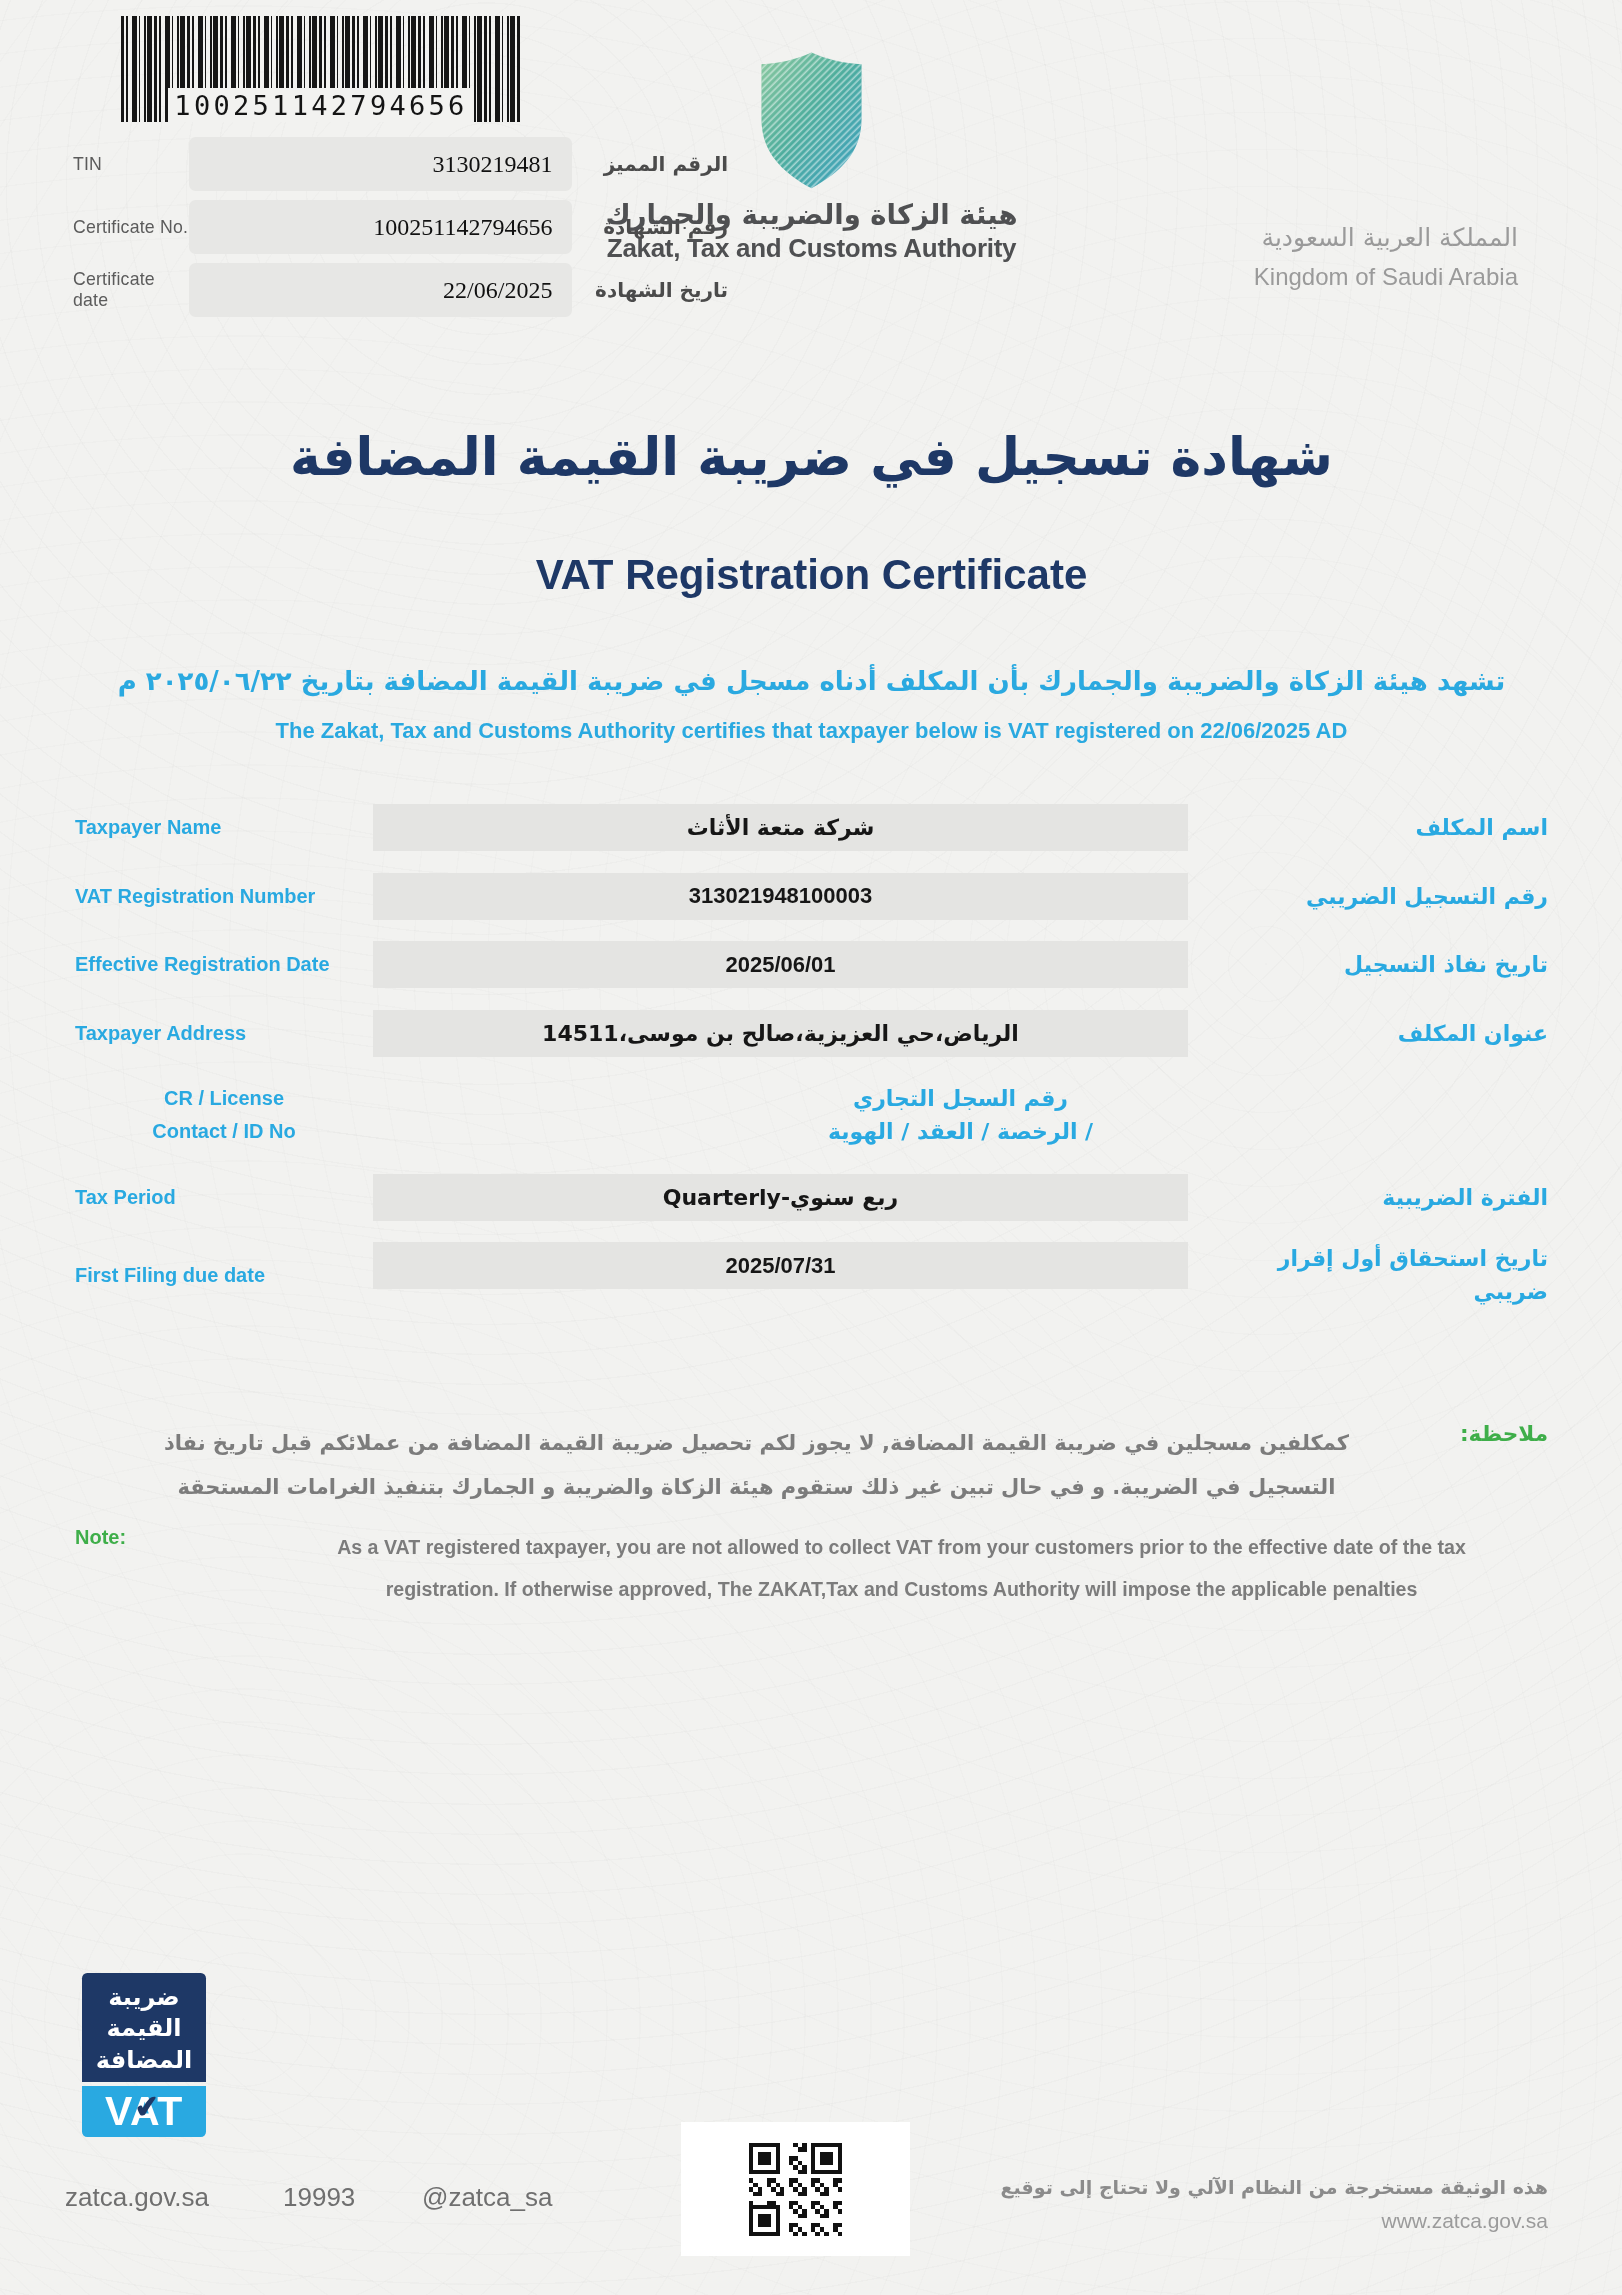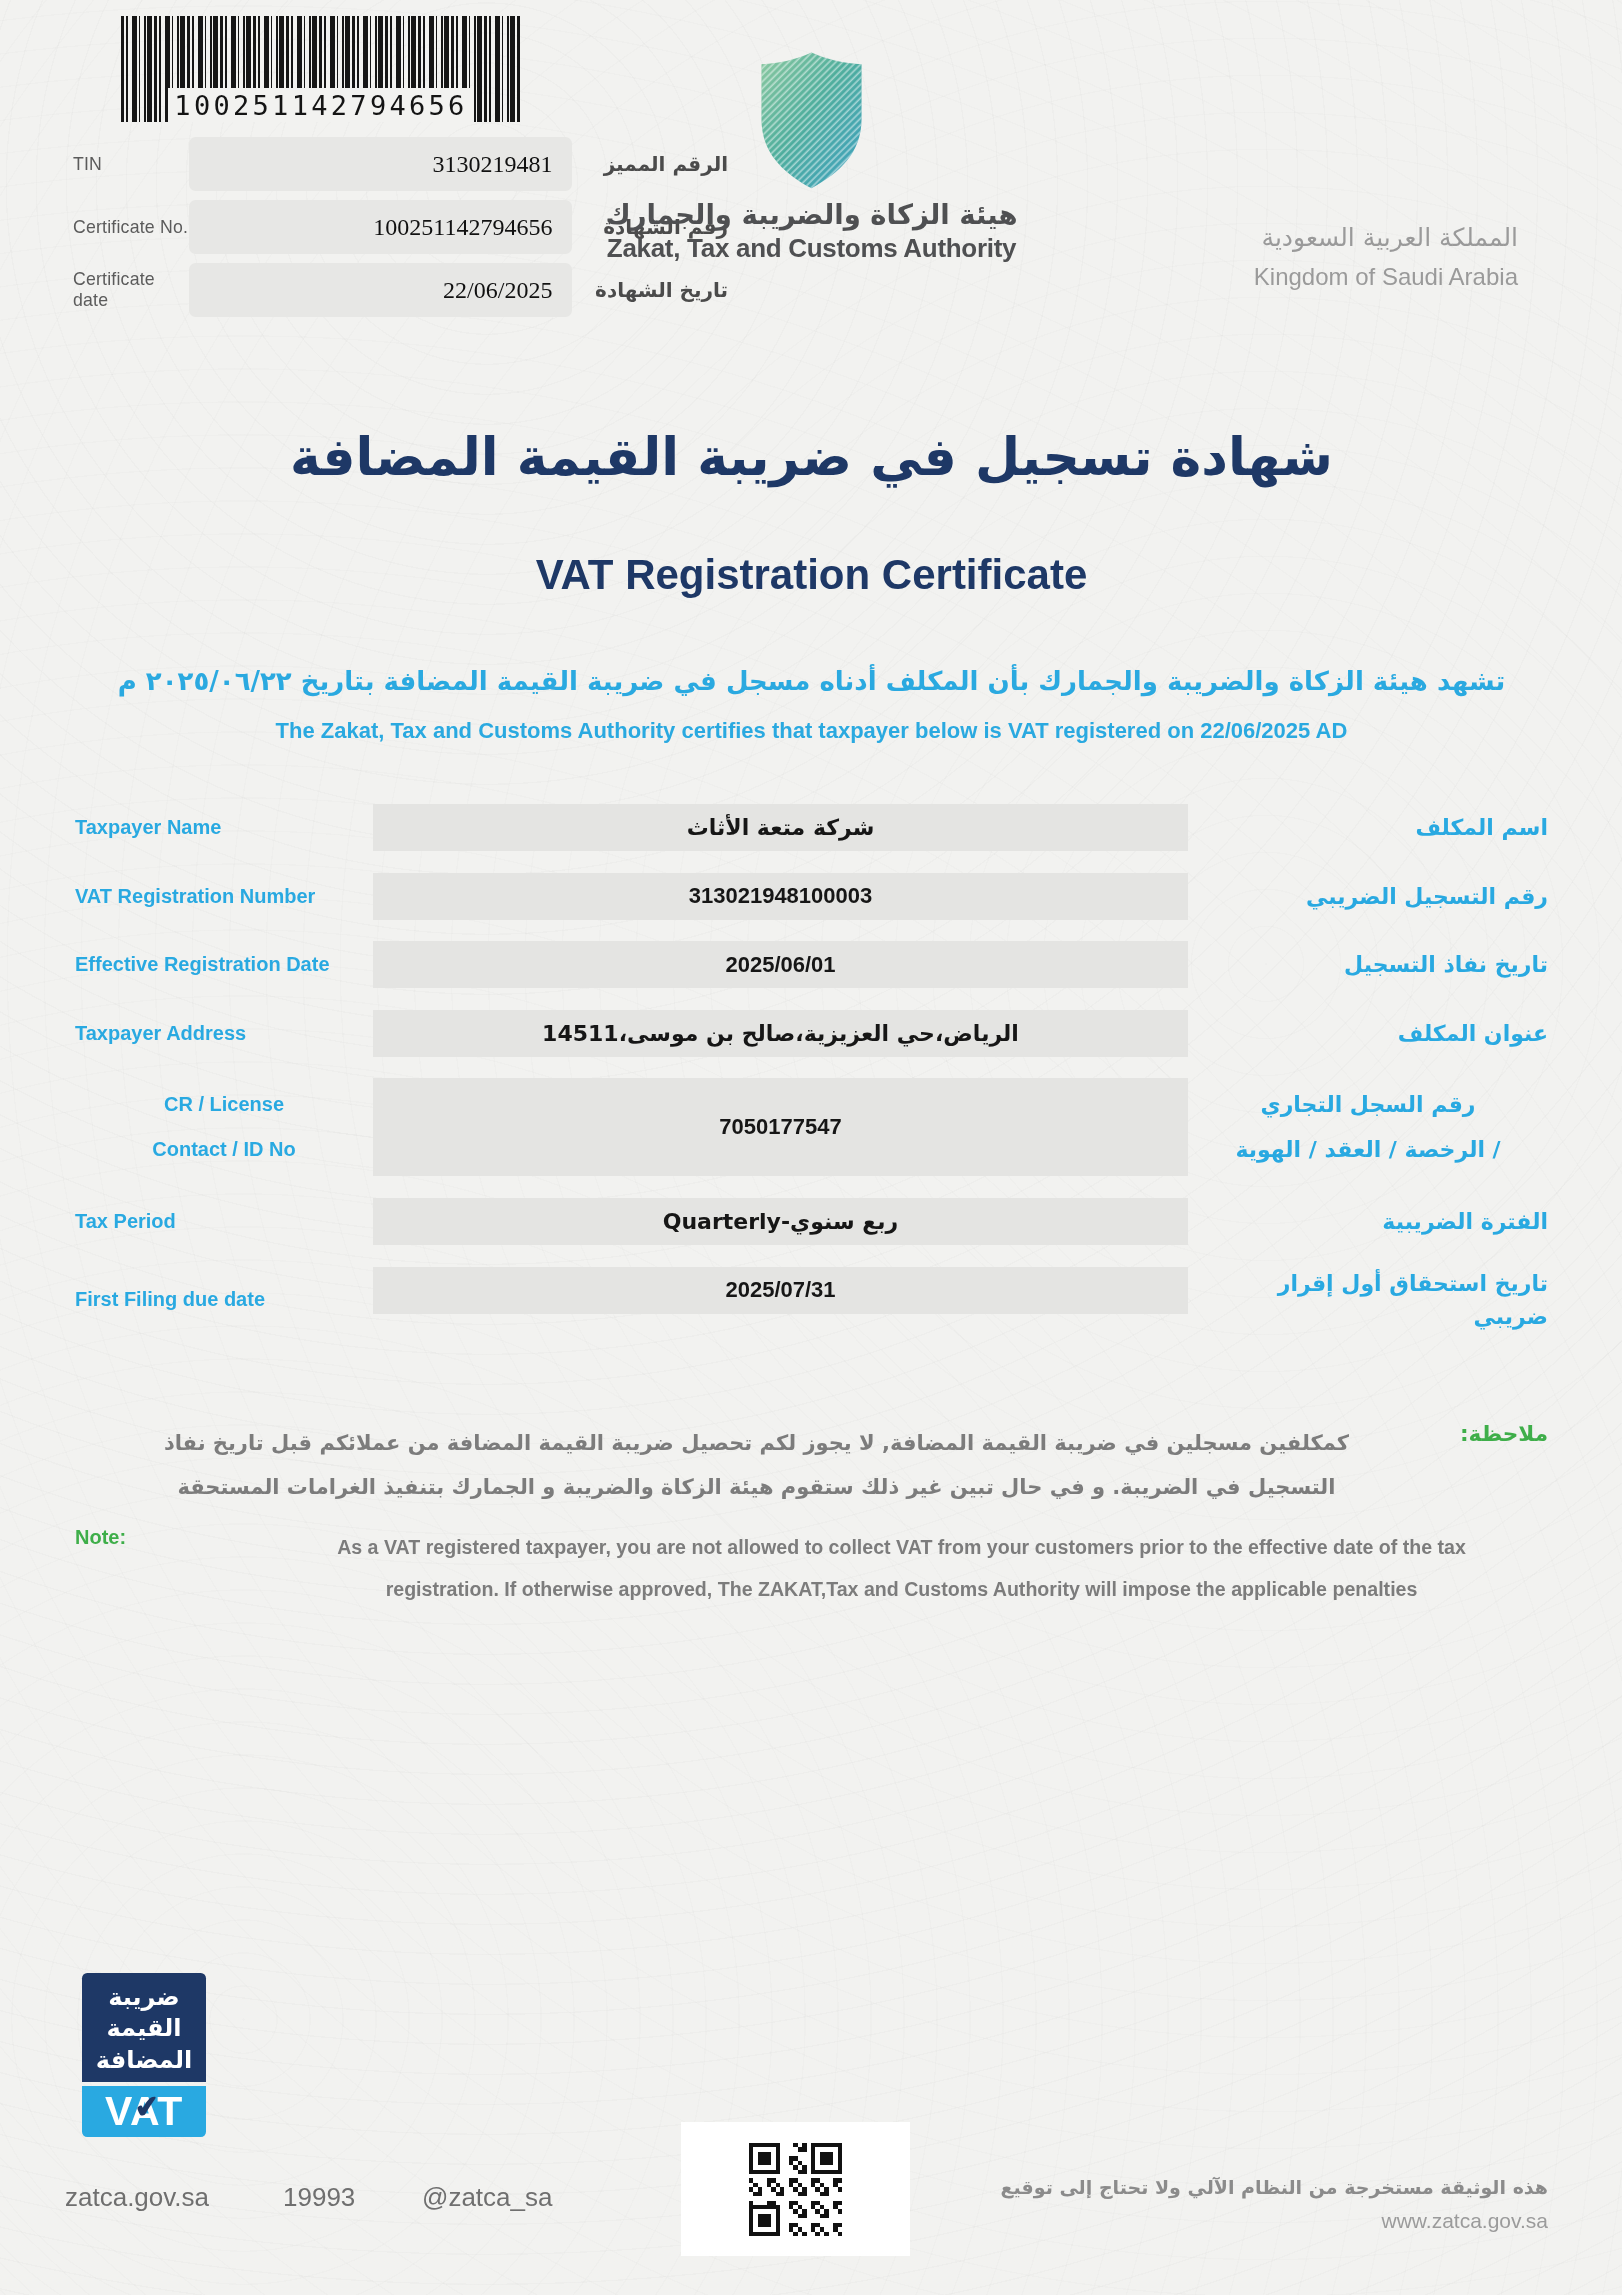--- a/index.html
+++ b/index.html
@@ -201,23 +201,20 @@
           <span class="ar">الرياض،حي العزيزية،صالح بن موسى،14511</span>
         </div>
       <div class="tar ar">عنوان المكلف</div>
     </div>
 
     <div class="trow tall">
       <div class="tl">
         <span>CR / License</span>
         <span class="l2">Contact / ID No</span>
       </div>
-      <div class="tbox">
-          <span>7050177547</span>
-        </div>
       <div class="tar ar">
         <span>رقم السجل التجاري</span>
         <span class="l2">/ الرخصة / العقد / الهوية</span>
       </div>
     </div>
 
     <div class="trow">
       <div class="tl">Tax Period</div>
       <div class="tbox">
           <span class="ar">ربع سنوي-Quarterly</span>

